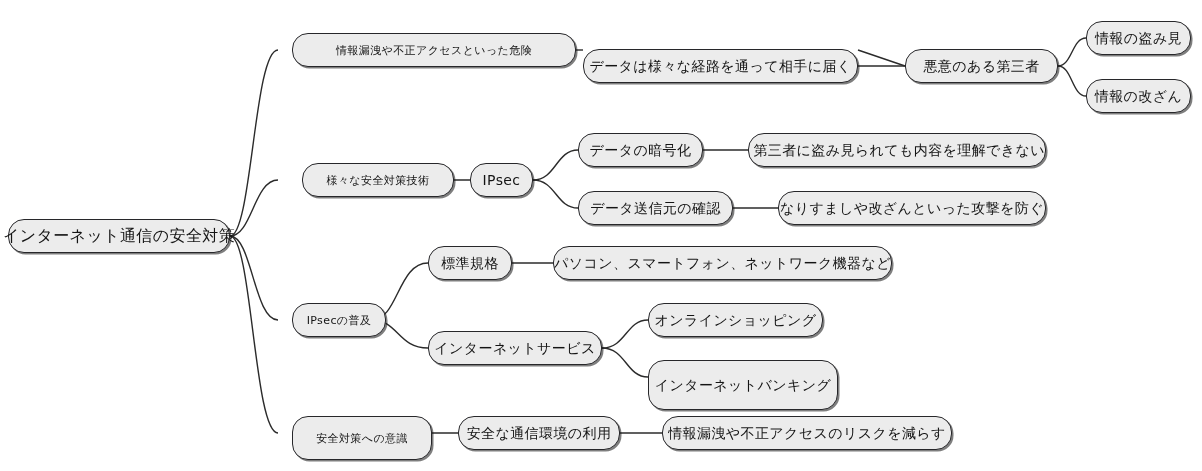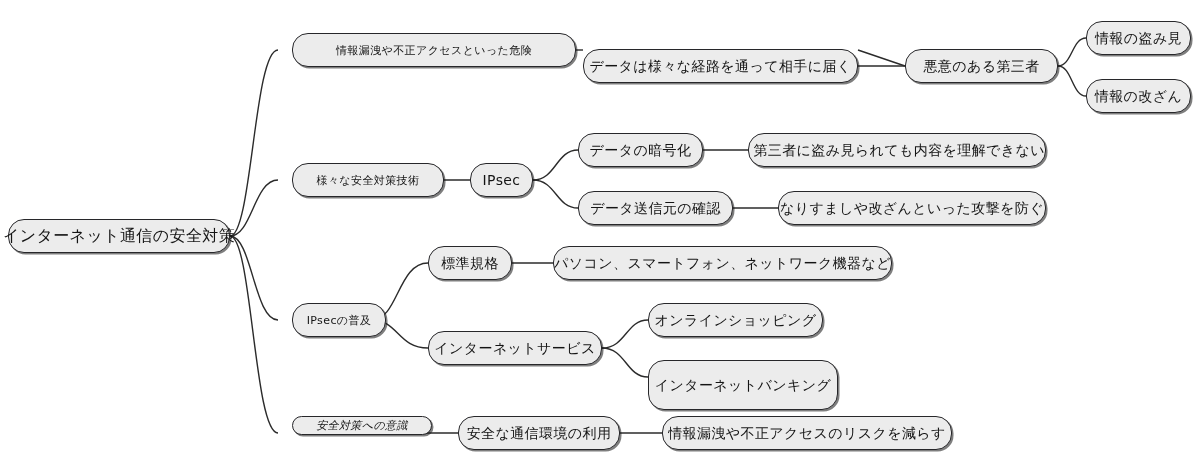--- a/index.html
+++ b/index.html
@@ -100,21 +100,21 @@
   <div class="node n-l2" style="left:905px; top:49px; width:153px; height:34px;">
     <span class="node-label">悪意のある第三者</span>
   </div>
   <div class="node n-l3" style="left:1086px; top:21px; width:105px; height:34px;">
     <span class="node-label">情報の盗み見</span>
   </div>
   <div class="node n-l3" style="left:1086px; top:79px; width:105px; height:34px;">
     <span class="node-label">情報の改ざん</span>
   </div>
 
-  <div class="node n-l1" style="left:278px; top:163px; width:152px; height:34px;">
+  <div class="node n-l1" style="left:288px; top:163px; width:152px; height:34px;">
     <span class="node-label">様々な安全対策技術</span>
   </div>
   <div class="node n-l2" style="left:470px; top:163px; width:63px; height:34px;">
     <span class="node-label">IPsec</span>
   </div>
   <div class="node n-l2" style="left:578px; top:133px; width:125px; height:34px;">
     <span class="node-label">データの暗号化</span>
   </div>
   <div class="node n-l3" style="left:748px; top:133px; width:298px; height:34px;justify-content:flex-end;">
     <span class="node-label">第三者に盗み見られても内容を理解できない</span>
@@ -138,21 +138,21 @@
   <div class="node n-l2" style="left:428px; top:331px; width:174px; height:34px;">
     <span class="node-label">インターネットサービス</span>
   </div>
   <div class="node n-l3" style="left:648px; top:303px; width:175px; height:34px;">
     <span class="node-label">オンラインショッピング</span>
   </div>
   <div class="node n-l3" style="left:648px; top:360px; width:190px; height:50px;">
     <span class="node-label">インターネットバンキング</span>
   </div>
 
-  <div class="node n-l1" style="left:278px; top:416px; width:140px; height:19px;font-style:italic;">
+  <div class="node n-l1" style="left:278px; top:416px; width:140px; height:44px;">
     <span class="node-label">安全対策への意識</span>
   </div>
   <div class="node n-l2" style="left:458px; top:416px; width:162px; height:34px;">
     <span class="node-label">安全な通信環境の利用</span>
   </div>
   <div class="node n-l3" style="left:662px; top:416px; width:290px; height:34px;">
     <span class="node-label">情報漏洩や不正アクセスのリスクを減らす</span>
   </div>
 
 </div>

